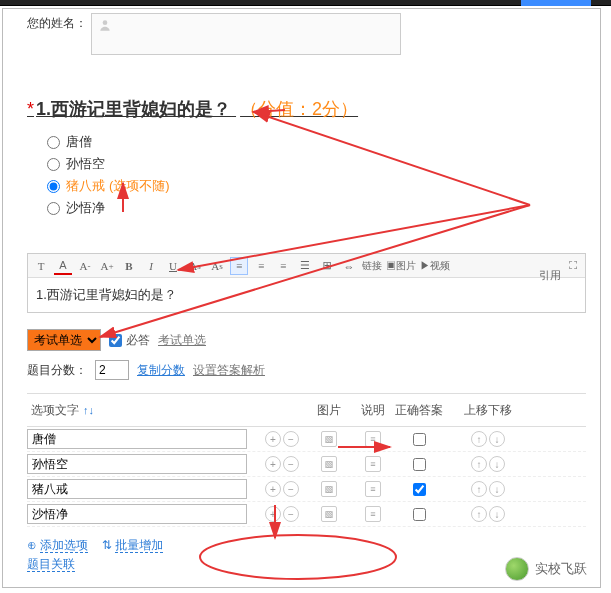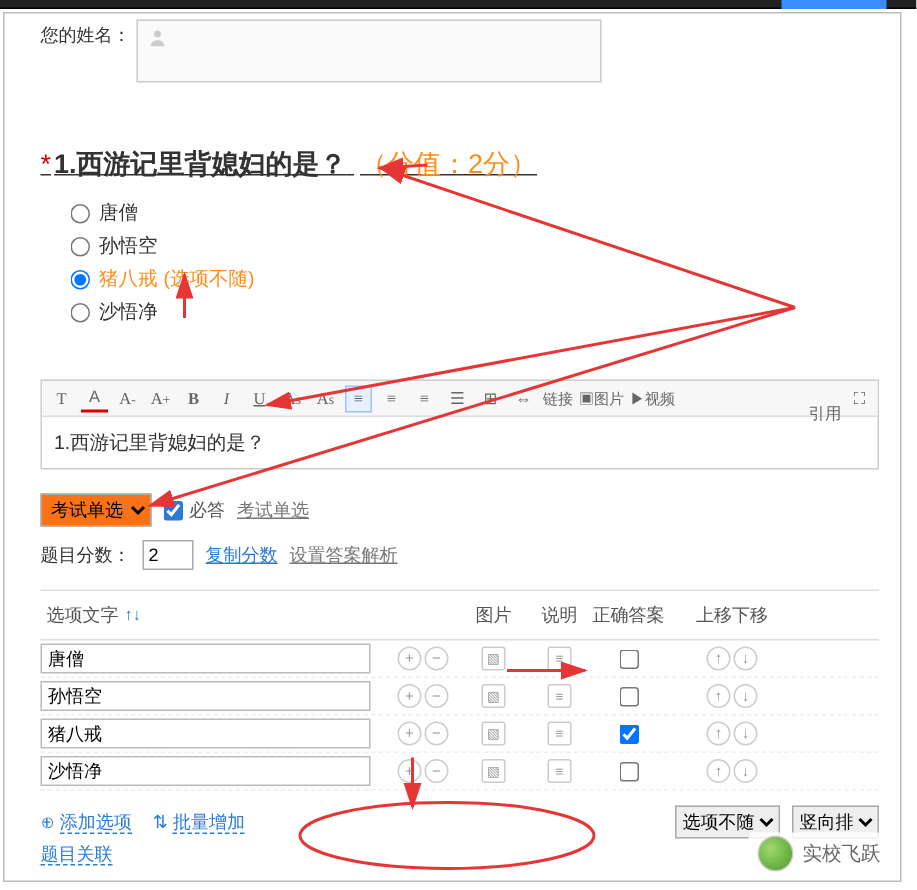--- a/index.html
+++ b/index.html
@@ -402,24 +402,20 @@
 
   <div class="addrow">
     <span class="link2">
       <span>⊕</span>
       <span class="dashed">添加选项</span>
     </span>
     <span class="link2">
       <span>⇅</span>
       <span class="dashed">批量增加</span>
     </span>
-    <span class="right-sel">
-      <select><option>选项不随</option></select>
-      <select><option>竖向排</option></select>
-    </span>
   </div>
 
   <div class="assoc">
     <span class="link" style="border-bottom:1px dashed #2b7bd6;text-decoration:none">题目关联</span>
   </div>
 
 </div>
 
 <svg class="overlay" viewBox="0 0 611 593">
   <defs>

